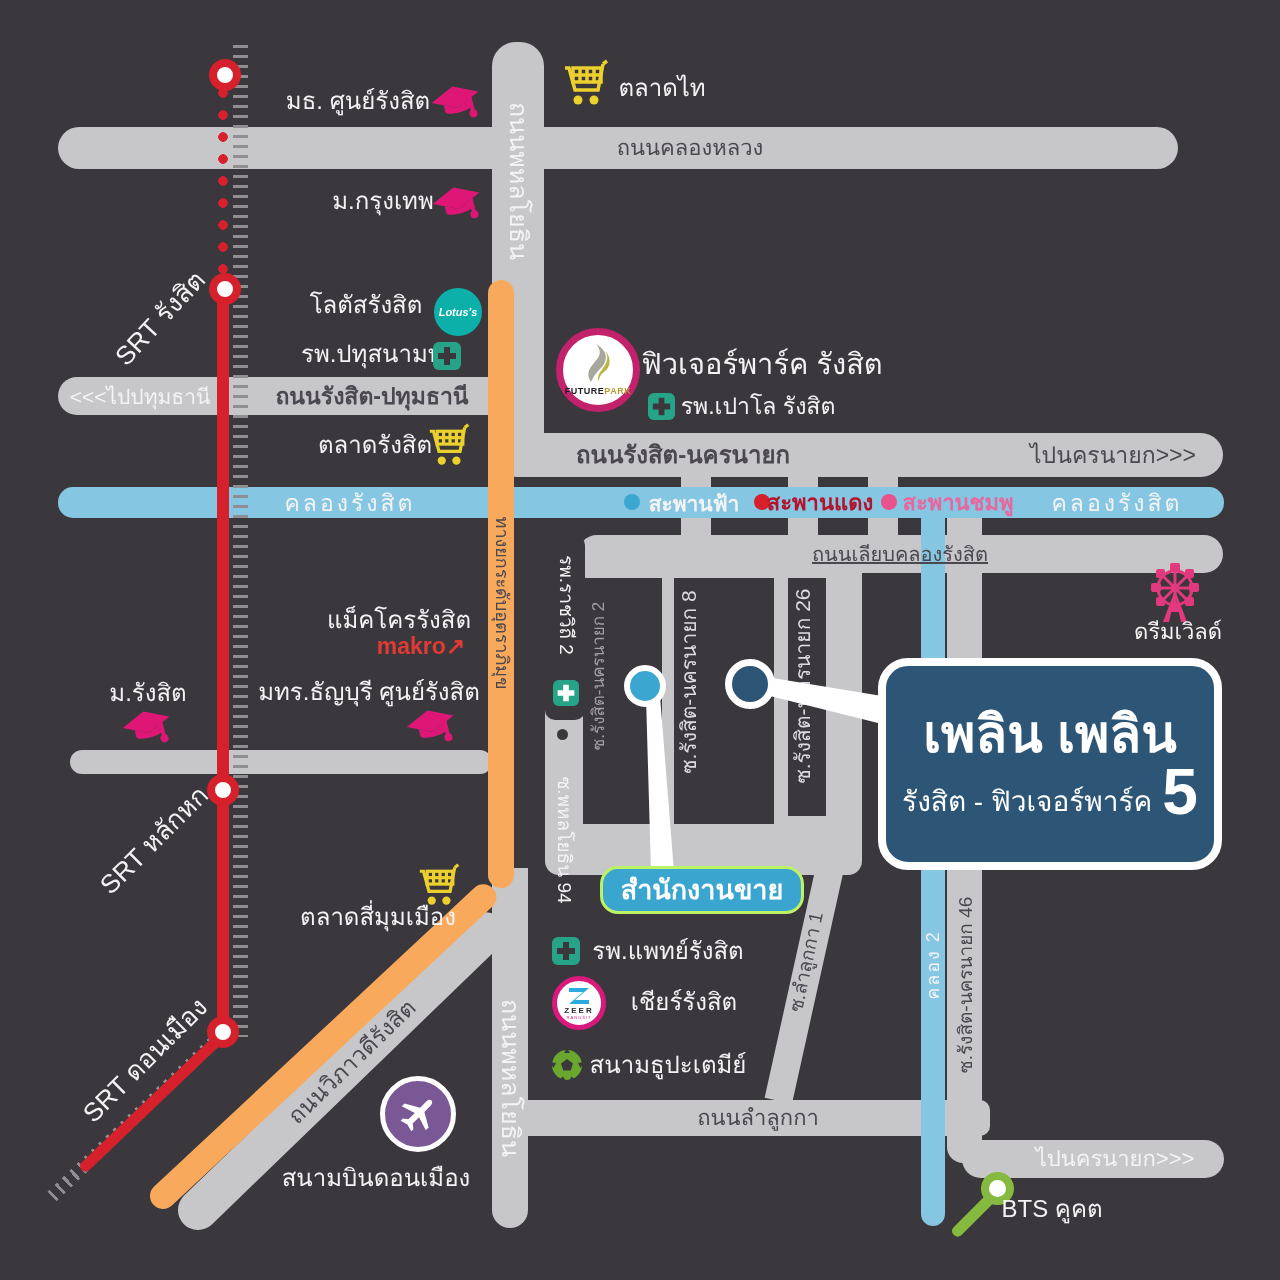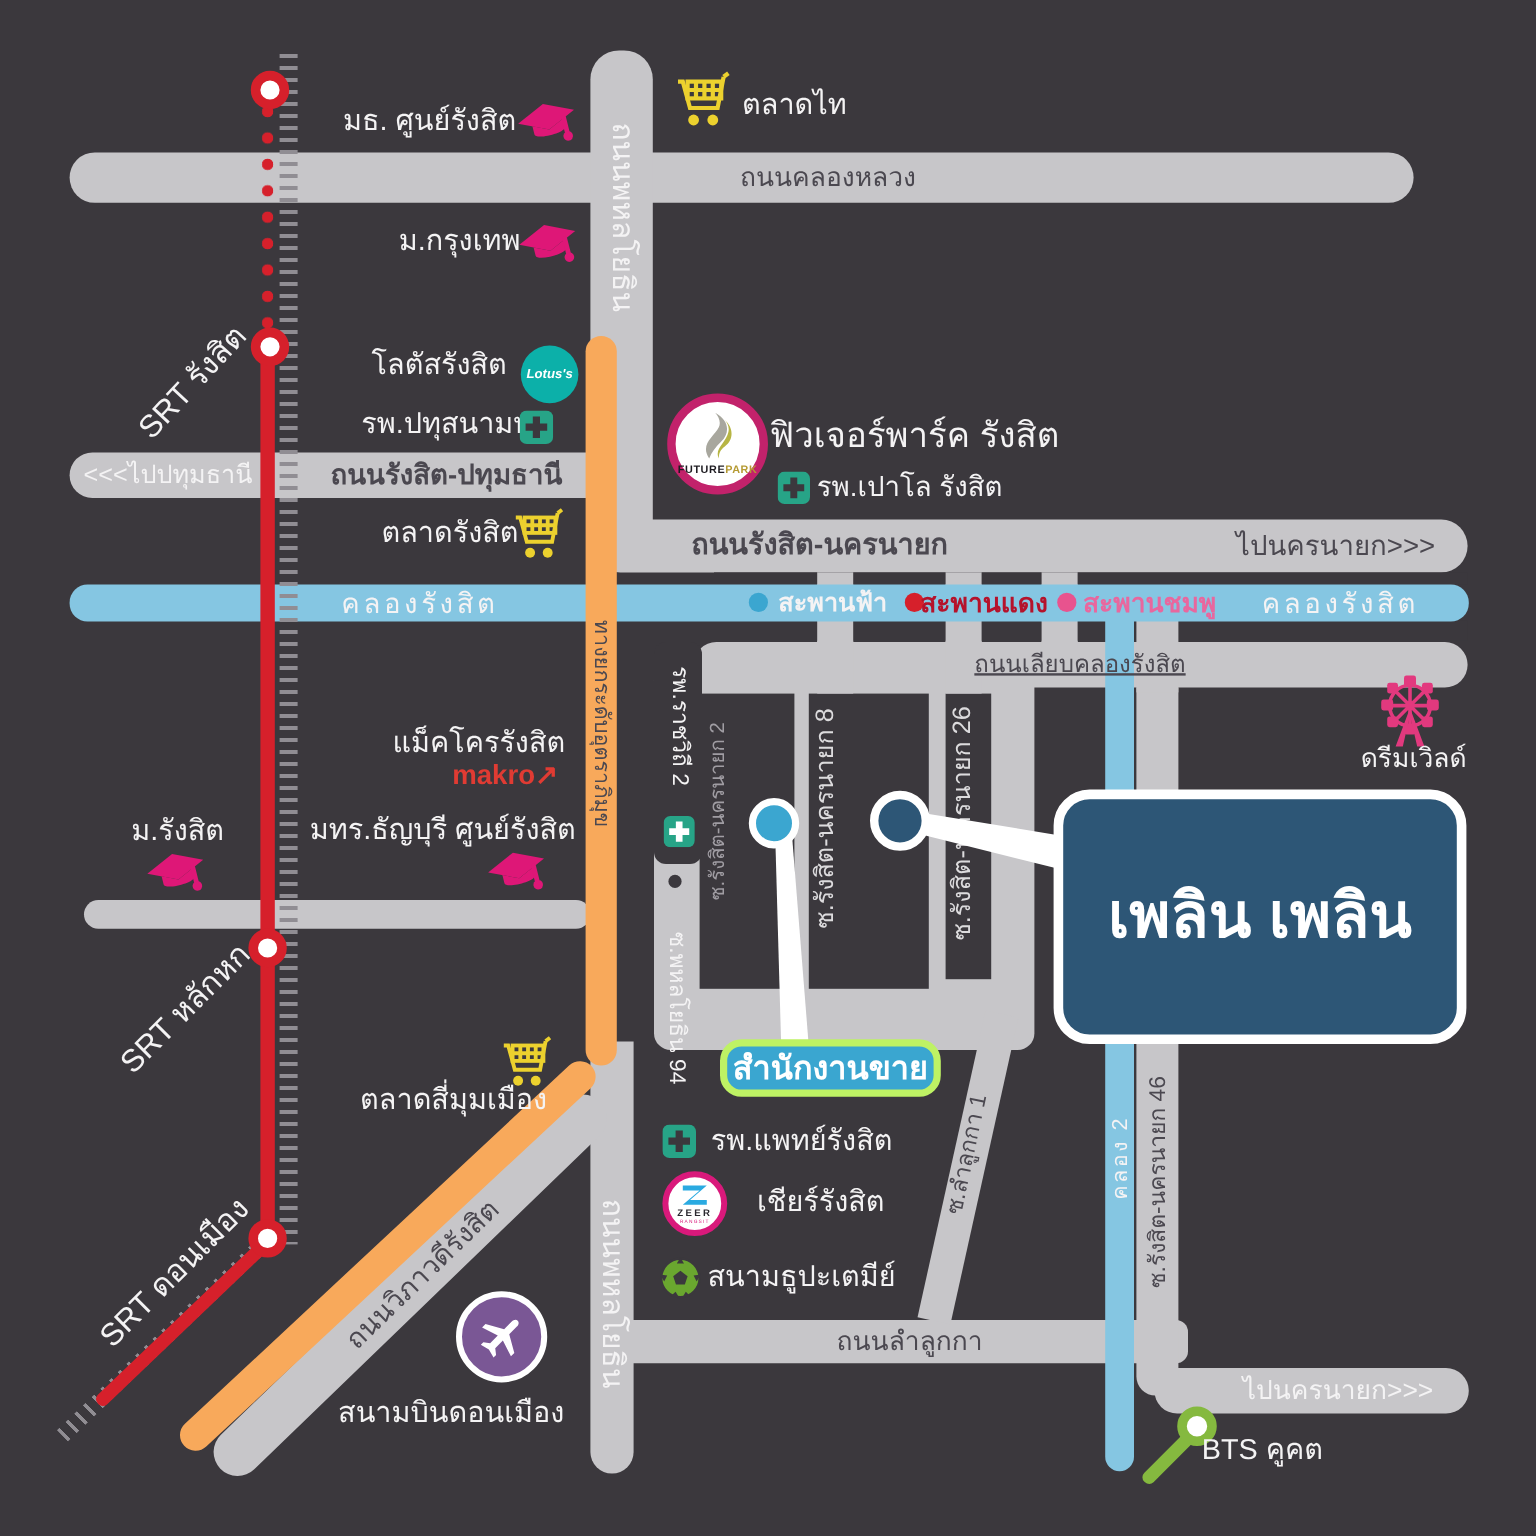--- a/index.html
+++ b/index.html
@@ -301,21 +301,25 @@
   <div class="lbl wt" style="left:1052px;top:1209px;font-size:24px;">BTS คูคต</div>
 
   <svg class="abs" width="1280" height="1280" viewBox="0 0 1280 1280" style="left:0;top:0;pointer-events:none;">
     <polygon points="646,696 660,696 674,872 651,872" fill="#fff"></polygon>
     <polygon points="760,676 762,694 882,724 882,696" fill="#fff"></polygon>
   </svg>
 
   <div class="abs" style="left:624px;top:665px;width:30px;height:30px;background:#3ba6d0;border:6px solid #fff;border-radius:50%;"></div>
   <div class="abs" style="left:725px;top:659px;width:36px;height:36px;background:#2d5676;border:7px solid #fff;border-radius:50%;"></div>
 
-  <div class="abs" style="left:600px;top:866px;width:184px;height:48px;background:#3aa6d0;border:6px solid #bef264;border-radius:18px;box-sizing:border-box;display:flex;align-items:center;justify-content:center;">
+  <div class="abs" style="left:600px;top:866px;width:204px;height:48px;background:#3aa6d0;border:3px solid #bef264;border-radius:18px;box-sizing:border-box;display:flex;align-items:center;justify-content:center;">
     <span class="b" style="color:#fff;font-size:27px;line-height:1;">สำนักงานขาย</span>
   </div>
 
   <div class="abs" style="left:878px;top:658px;width:344px;height:212px;background:#2d5676;border:8px solid #fff;border-radius:30px;box-sizing:border-box;display:flex;flex-direction:column;align-items:center;justify-content:center;color:#fff;">
     <div class="b" style="font-size:52px;line-height:1.05;">เพลิน เพลิน</div>
+    <div style="display:flex;align-items:flex-end;gap:10px;margin-top:2px;">
+      <span style="font-size:28px;line-height:1.4;">รังสิต - ฟิวเจอร์พาร์ค</span>
+      <span class="b" style="font-size:64px;line-height:0.9;">5</span>
+    </div>
   </div>
 
 </div>
 
 </body></html>

